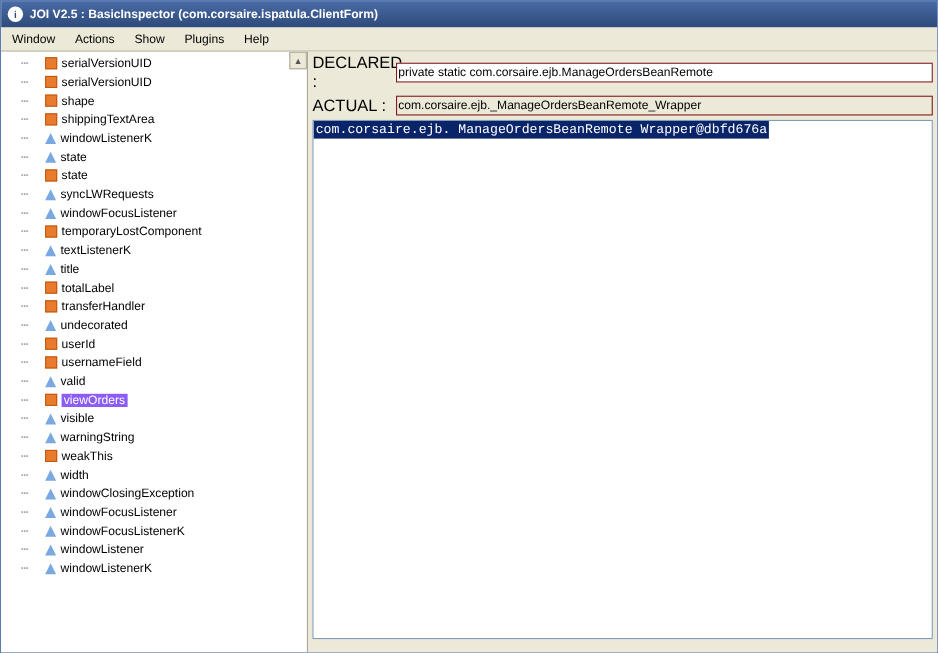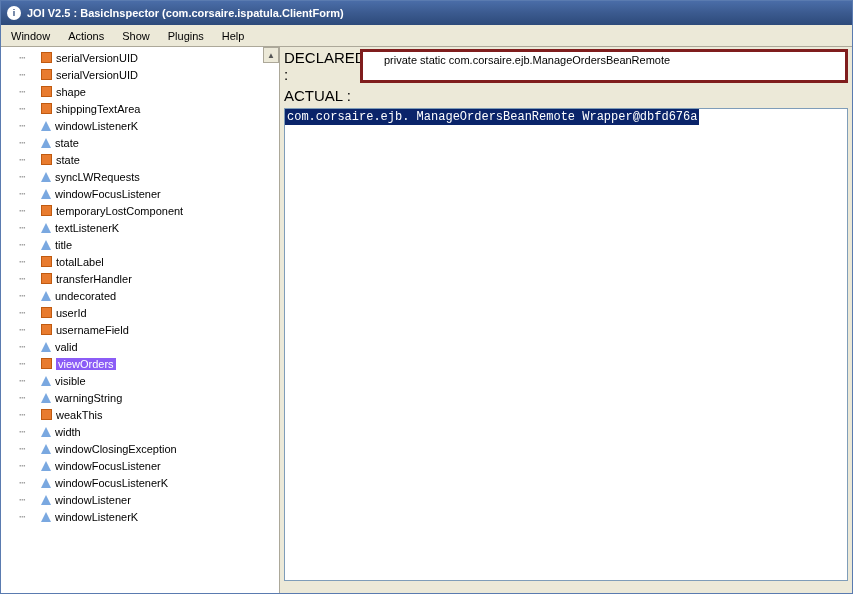--- a/index.html
+++ b/index.html
@@ -134,25 +134,25 @@
     gap: 4px;
   }
   .info-label {
     width: 72px;
     font-size: 15px;
     color: #000000;
   }
   .info-value {
     flex: 1;
     background: #ffffff;
-    border: 3px solid #7f1d1d;
-    padding: 1px 21px;
+    border: 1px solid #7f1d1d;
+    padding: 1px 1px;
     font-size: 11px;
     font-family: Tahoma, sans-serif;
-    height: 34px;
+    height: 18px;
     line-height: 14px;
     overflow: hidden;
     white-space: nowrap;
   }
   .info-value.readonly {
     background: #ece9d8;
   }
   .detail-area {
     flex: 1;
     background: #ffffff;
@@ -337,20 +337,21 @@
 
   <div class="right-pane">
 
     <div class="info-row">
       <span class="info-label">DECLARED :</span>
       <div class="info-value">private static com.corsaire.ejb.ManageOrdersBeanRemote</div>
     </div>
 
     <div class="info-row">
       <span class="info-label">ACTUAL :</span>
+      <div class="info-value readonly">com.corsaire.ejb._ManageOrdersBeanRemote_Wrapper</div>
     </div>
 
     <div class="detail-area">
       <span class="detail-line">com.corsaire.ejb. ManageOrdersBeanRemote Wrapper@dbfd676a</span>
     </div>
 
   </div>
 
 </div>
 

